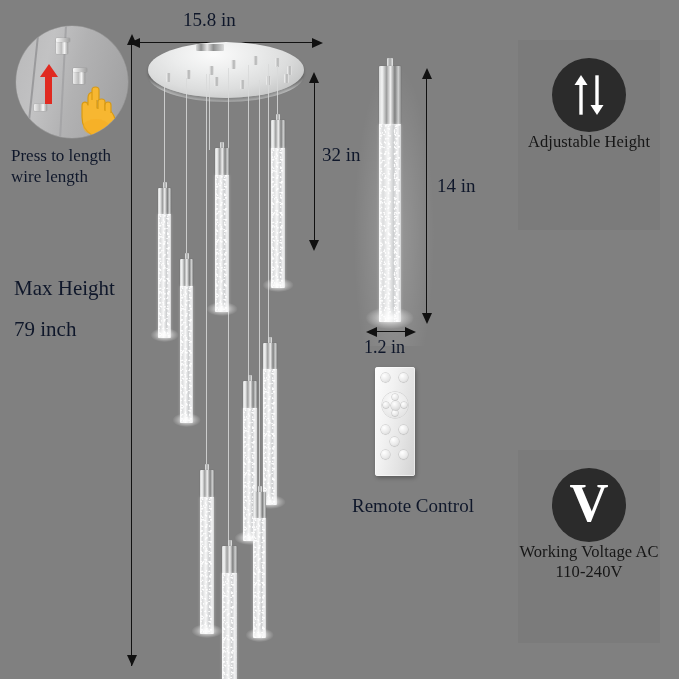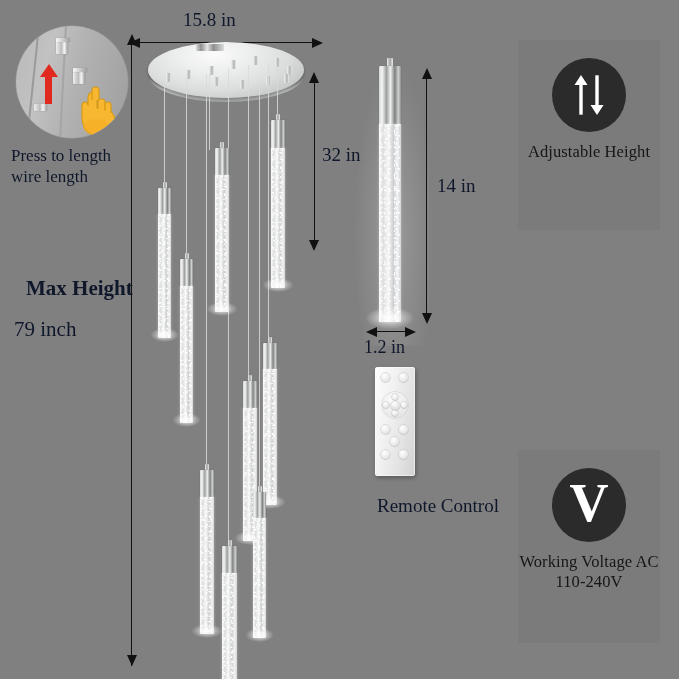--- a/index.html
+++ b/index.html
@@ -146,21 +146,21 @@
     background:#7b7b7b;
     display:flex;flex-direction:column;align-items:center;
   }
   .badge-circle{
     width:74px;height:74px;border-radius:50%;
     background:#2b2b2b;
     display:flex;align-items:center;justify-content:center;
     margin-top:18px;
   }
   .badge-label{
-    margin-top:10px;text-align:center;font-size:16.5px;color:#161616;
+    text-align:center;font-size:16.5px;color:#161616;
     line-height:1.2;letter-spacing:.1px;
   }
 
   
   #spiral-note{
     position:absolute;left:336px;top:557px;width:148px;height:88px;
     border:1.6px solid #1d1d1d;border-radius:9px;
     box-sizing:border-box;
     display:flex;align-items:center;
   }
@@ -193,21 +193,21 @@
           <path d="M29 33 L29 27 C29 23 35 23 35 27 L35 35" fill="#f7b731" stroke="#d79a14" stroke-width="1.2"></path>
           <ellipse cx="20" cy="49" rx="13" ry="8" fill="#f5ad21" opacity=".55"></ellipse>
         </g>
       </svg>
     </div>
   </div>
 
   <div class="abs txt" style="left:11px;top:146px;font-size:17px;">Press to length
 wire length</div>
 
-  <div class="abs txt" style="left:26px;top:276px;font-size:21px;font-weight:bold;">Max Height</div>
+  <div class="abs txt" style="left:14px;top:276px;font-size:21px;">Max Height</div>
   <div class="abs txt" style="left:14px;top:317px;font-size:21px;">79 inch</div>
 
   <div class="abs">
     <div class="dimline" style="left:131px;top:44px;width:1.4px;height:622px;"></div>
     <div class="arrowhead ah-up" style="left:126.7px;top:34px;"></div>
     <div class="arrowhead ah-down" style="left:126.7px;top:655px;"></div>
   </div>
 
   <div class="abs">
     <div class="dimline" style="left:138px;top:41.5px;width:176px;height:1.4px;"></div>
@@ -344,21 +344,21 @@
     <div class="rbtn" style="left:8px;top:35px;width:6px;height:6px;"></div>
     <div class="rbtn" style="left:26px;top:35px;width:6px;height:6px;"></div>
     <div class="rbtn" style="left:15.5px;top:33.5px;width:9px;height:9px;background:radial-gradient(circle at 38% 32%,#fff,#e0e0e0 65%,#c7c7c7);"></div>
 
     <div class="rbtn" style="left:6px;top:58px;width:9px;height:9px;"></div>
     <div class="rbtn" style="left:24px;top:58px;width:9px;height:9px;"></div>
     <div class="rbtn" style="left:15px;top:70px;width:9px;height:9px;"></div>
     <div class="rbtn" style="left:6px;top:83px;width:9px;height:9px;"></div>
     <div class="rbtn" style="left:24px;top:83px;width:9px;height:9px;"></div>
   </div>
-  <div class="abs txt" style="left:352px;top:494px;font-size:19px;margin-left:25px;">Remote Control</div>
+  <div class="abs txt" style="left:352px;top:494px;font-size:19px;">Remote Control</div>
 
 
   <div class="badge" style="left:518px;top:40px;height:190px;">
     <div class="badge-circle">
       <svg width="46" height="46" viewBox="0 0 46 46">
         <g stroke="#ffffff" stroke-width="3.4" fill="none" stroke-linecap="square">
           <line x1="15" y1="41" x2="15" y2="8"></line>
           <line x1="31" y1="5" x2="31" y2="38"></line>
         </g>
         <polygon points="15,3 8.5,13 21.5,13" fill="#ffffff"></polygon>

